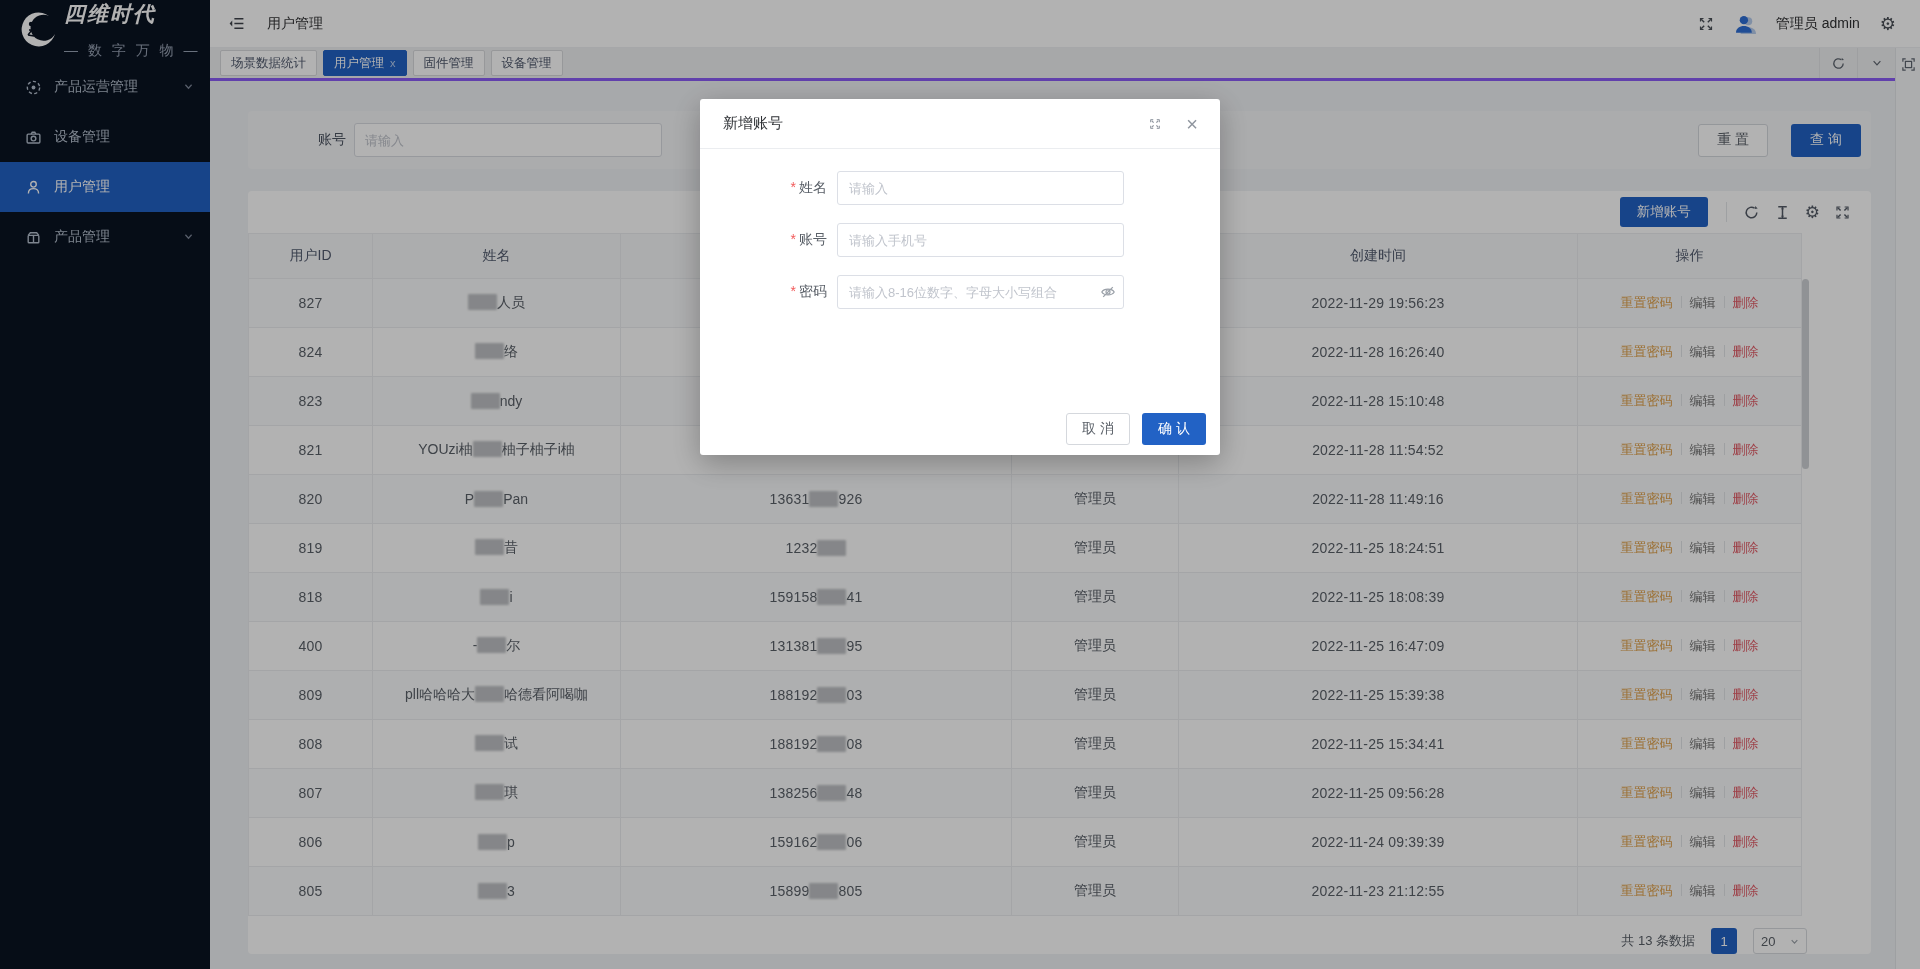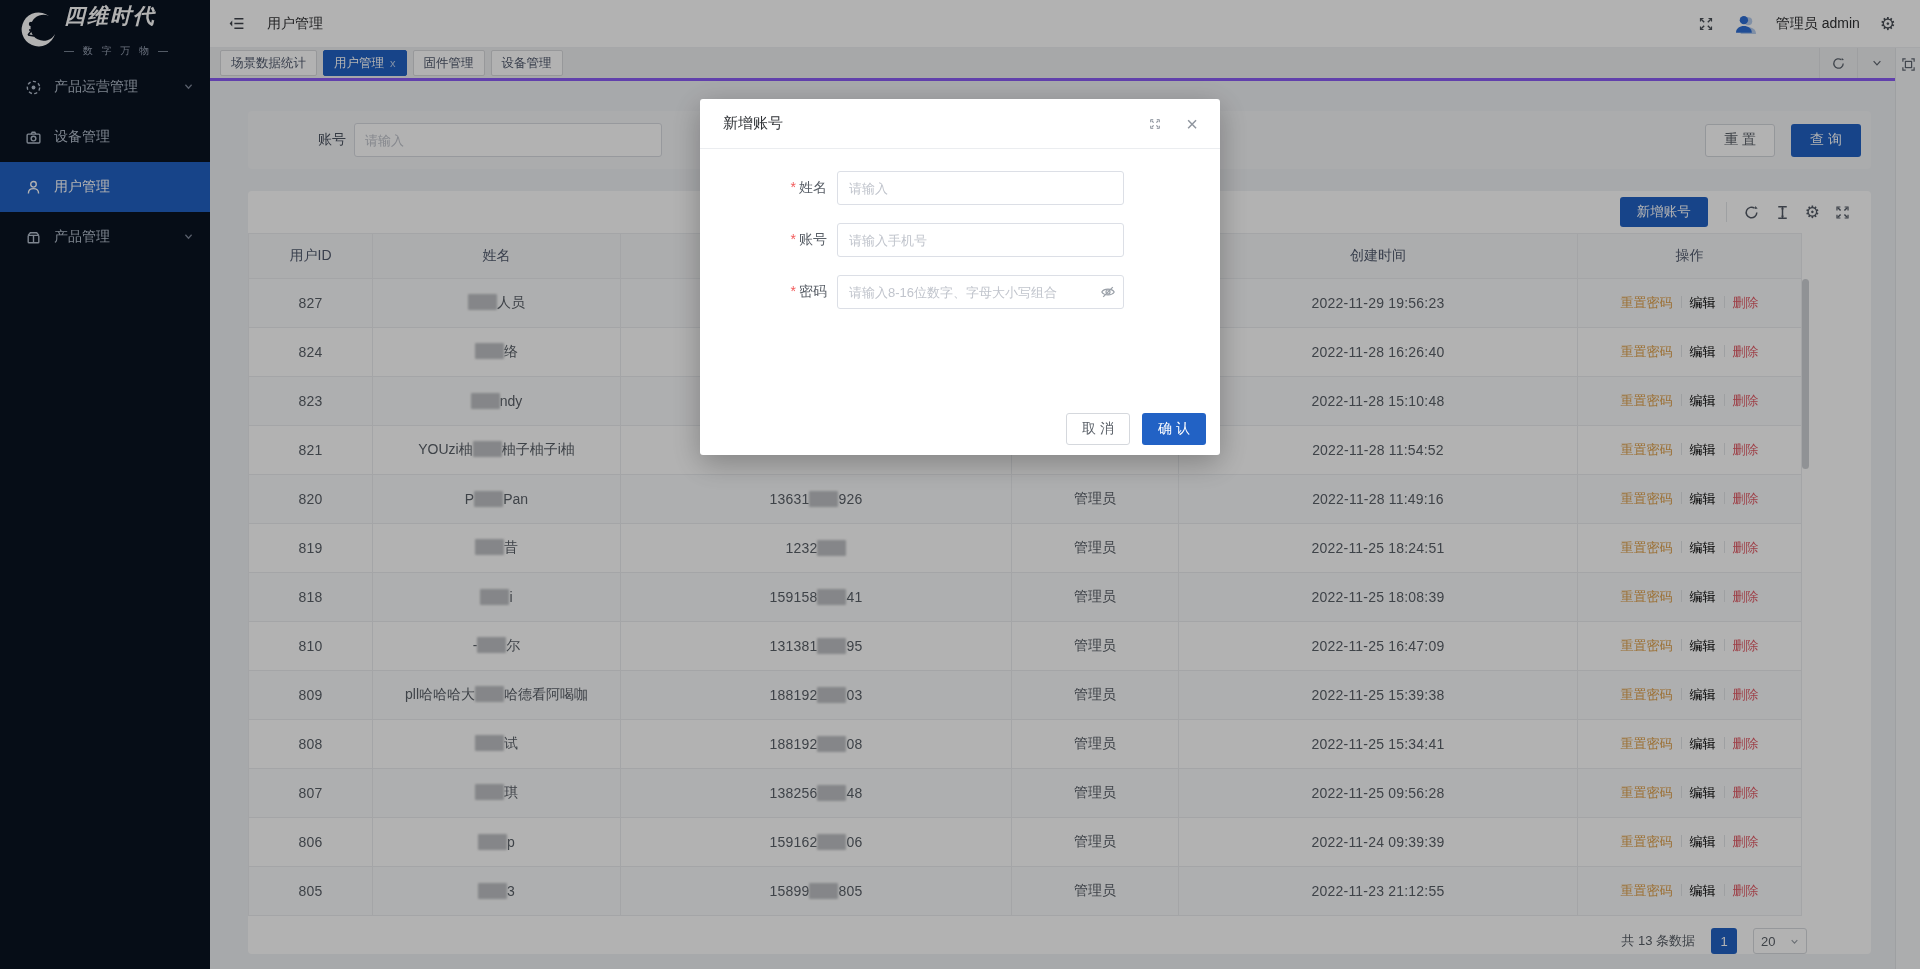--- a/index.html
+++ b/index.html
@@ -6,21 +6,21 @@
   html,body { width:1920px; height:969px; overflow:hidden; }
   body { font-family:"Liberation Sans","DejaVu Sans",sans-serif; font-size:14px; color:#303133; background:#f0f2f5; }
 
   .app { display:flex; width:1920px; height:969px; }
 
   
   .sidebar { width:210px; height:100%; background:#0a1322; flex:0 0 210px; }
   .logo { height:62px; display:flex; align-items:center; padding-left:18px; gap:6px; }
   .logo svg { width:40px; height:40px; }
   .logo-title { color:#fff; font-size:21px; font-weight:bold; letter-spacing:2px; line-height:22px; font-style:italic; }
-  .logo-sub { color:#97a2b3; font-size:10px; letter-spacing:3px; margin-top:17px; }
+  .logo-sub { color:#97a2b3; font-size:14px; letter-spacing:3px; margin-top:17px; }
   .menu-item { height:50px; display:flex; align-items:center; padding:0 16px 0 24px; color:#b4bfcd; cursor:pointer; font-size:14px; }
   .menu-item .micon { width:18px; height:18px; margin-right:12px; display:inline-flex; align-items:center; justify-content:center; }
   .menu-item .micon svg { width:17px; height:17px; }
   .menu-item .mlabel { flex:1; }
   .menu-item .chev { color:#7d8798; }
   .menu-item .chev svg { width:11px; height:11px; }
   .menu-item.active { background:#2262c5; color:#fff; }
 
   
   .main { flex:1; display:flex; flex-direction:column; min-width:0; }
@@ -43,21 +43,21 @@
   .tabstrip-right { margin-left:auto; display:flex; align-items:stretch; height:100%; }
   .strip-cell { width:38px; display:flex; align-items:center; justify-content:center; border-left:1px solid #e2e4e7; color:#5f6670; cursor:pointer; }
 
   .content { flex:1; padding:30px 24px 16px 38px; overflow:hidden; }
 
   
   .search-card { height:58px; background:#f5f6f8; border-radius:4px; display:flex; align-items:center; padding:0 10px 0 70px; }
   .search-label { font-size:14px; color:#4d5562; margin-right:8px; }
   .search-input { width:308px; height:34px; border:1px solid #d9dce1; border-radius:3px; background:#fff; padding:0 10px; font-size:13px; color:#303133; outline:none; }
   .search-input::placeholder { color:#c0c4cc; }
-  .search-btns { margin-left:auto; display:flex; gap:16px; }
+  .search-btns { margin-left:auto; display:flex; gap:23px; }
   .btn { height:33px; border-radius:3px; font-size:14px; padding:0 18px; cursor:pointer; border:1px solid transparent; }
   .btn-plain { background:#fff; border-color:#d5d8dd; color:#5a6068; }
   .btn-primary { background:#2262c5; color:#fff;text-align:center; }
 
   
   .table-card { margin-top:22px; background:#fff; border-radius:4px; height:763px; position:relative; }
   .toolbar { height:42px; display:flex; align-items:center; justify-content:flex-end; padding:6px 20px 6px 20px; }
   .add-btn { height:30px; padding:0 16px; font-size:13.5px; }
   .toolbar-sep { width:1px; height:20px; background:#e3e5e8; margin:0 16px 0 18px; }
   .ticons { display:flex; align-items:center; gap:14px; color:#545b66; }
@@ -71,21 +71,21 @@
   thead th { height:45px; background:#f7f8f9; font-weight:normal; font-size:14px; color:#515a6e; }
   tbody td { height:49px; font-size:14px; color:#5a6068; background:#fff; }
   tbody tr:nth-child(odd) td { background:#fafbfc; }
   th:nth-child(1), td:nth-child(1) { width:124px; }
   th:nth-child(2), td:nth-child(2) { width:248px; }
   th:nth-child(3), td:nth-child(3) { width:391px; }
   th:nth-child(4), td:nth-child(4) { width:167px; }
   th:nth-child(5), td:nth-child(5) { width:399px; }
   th:nth-child(6), td:nth-child(6) { width:224px; }
   .act { font-size:13px; cursor:pointer; text-decoration:none;margin-top:40px; }
-  .a0 { color:#dfa14b; } .a1 { color:#000000; } .a2 { color:#e25b66; }
+  .a0 { color:#dfa14b; } .a1 { color:#737373; } .a2 { color:#e25b66; }
   .asep { display:inline-block; width:1px; height:12px; background:#e3e5e8; margin:0 8px; vertical-align:-1px; }
   .redact { display:inline-block; width:29px; height:16px; background:#bfc1c4; border-radius:1px; vertical-align:-3px; filter:blur(1px); }
 
   .vthumb { position:absolute; right:62px; top:88px; width:7px; height:190px; background:#cfd2d6; border-radius:4px; }
 
   .pager { display:flex; align-items:center; justify-content:flex-end; gap:16px; padding:12px 64px 0 0; font-size:13px; color:#5a6068; }
   .page-btn { min-width:26px; height:26px; background:#2262c5; color:#fff; border-radius:3px; display:flex; align-items:center; justify-content:center; font-size:13px; cursor:pointer; }
   .size-select { width:54px; height:26px; border:1px solid #d7dade; border-radius:3px; background:#fff; display:flex; align-items:center; justify-content:space-between; padding:0 7px; color:#5a6068; cursor:pointer; }
   .size-select svg { width:9px; height:9px; color:#9aa0a8; }
 
@@ -349,21 +349,21 @@
                     </tr>
                     <tr>
                       <td class="mono-num">818</td>
                       <td><i class="redact"></i>i</td>
                       <td class="mono-num">159158<i class="redact"></i>41</td>
                       <td>管理员</td>
                       <td class="mono-num">2022-11-25 18:08:39</td>
                       <td><a class="act a0">重置密码</a><span class="asep"></span><a class="act a1">编辑</a><span class="asep"></span><a class="act a2">删除</a></td>
                     </tr>
                     <tr>
-                      <td class="mono-num">810</td>
+                      <td class="mono-num">400</td>
                       <td>-<i class="redact"></i>尔</td>
                       <td class="mono-num">131381<i class="redact"></i>95</td>
                       <td>管理员</td>
                       <td class="mono-num">2022-11-25 16:47:09</td>
                       <td><a class="act a0">重置密码</a><span class="asep"></span><a class="act a1">编辑</a><span class="asep"></span><a class="act a2">删除</a></td>
                     </tr>
                     <tr>
                       <td class="mono-num">809</td>
                       <td>pll哈哈哈大<i class="redact"></i>哈德看阿喝咖</td>
                       <td class="mono-num">188192<i class="redact"></i>03</td>

